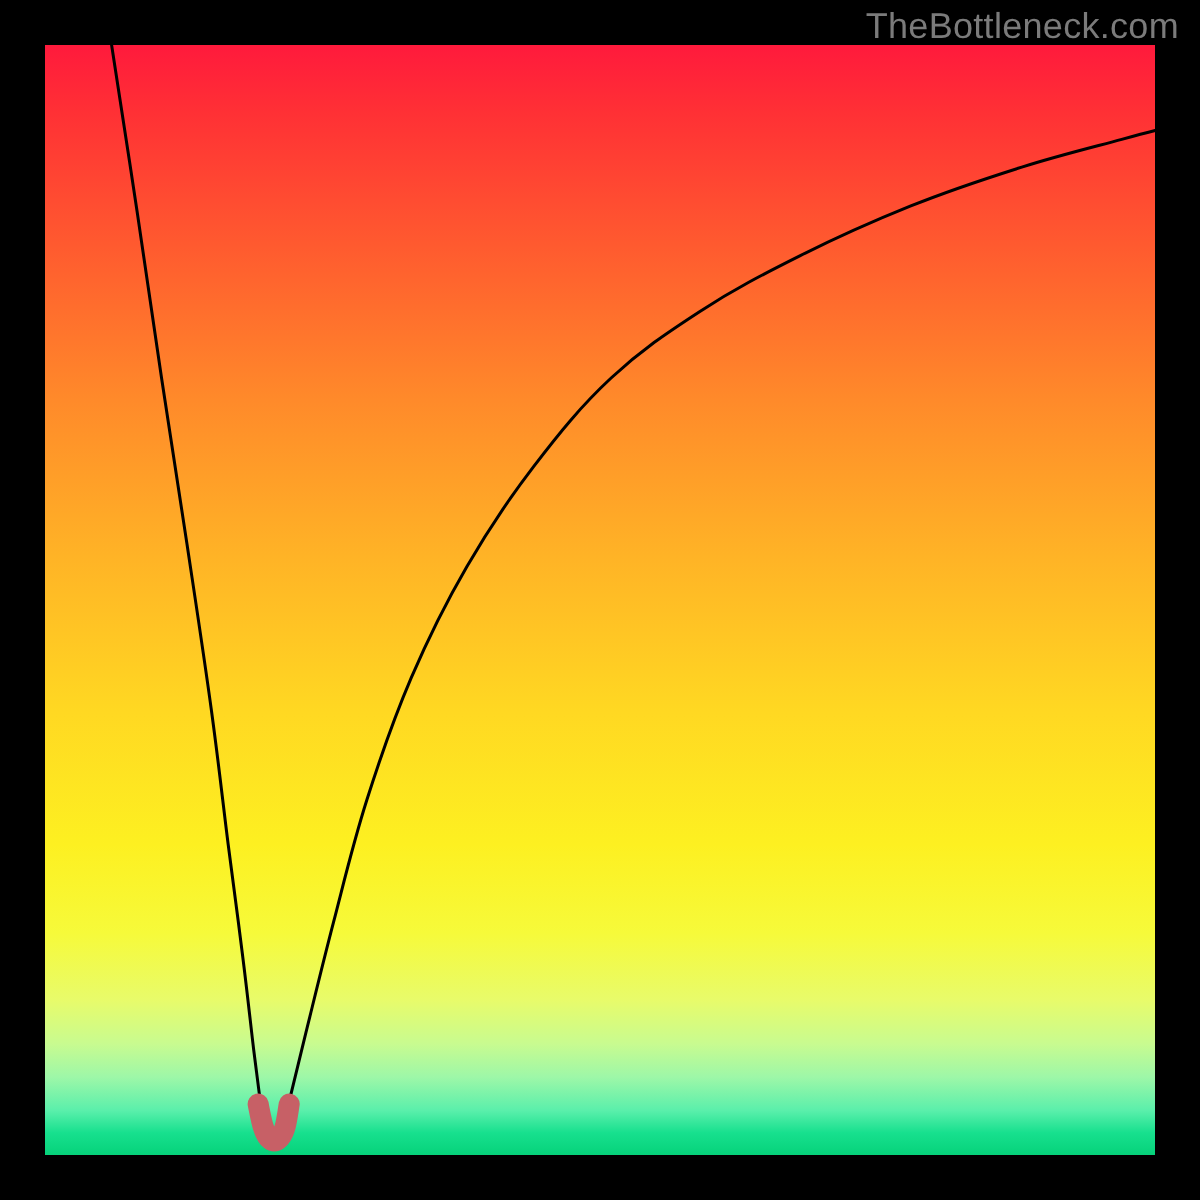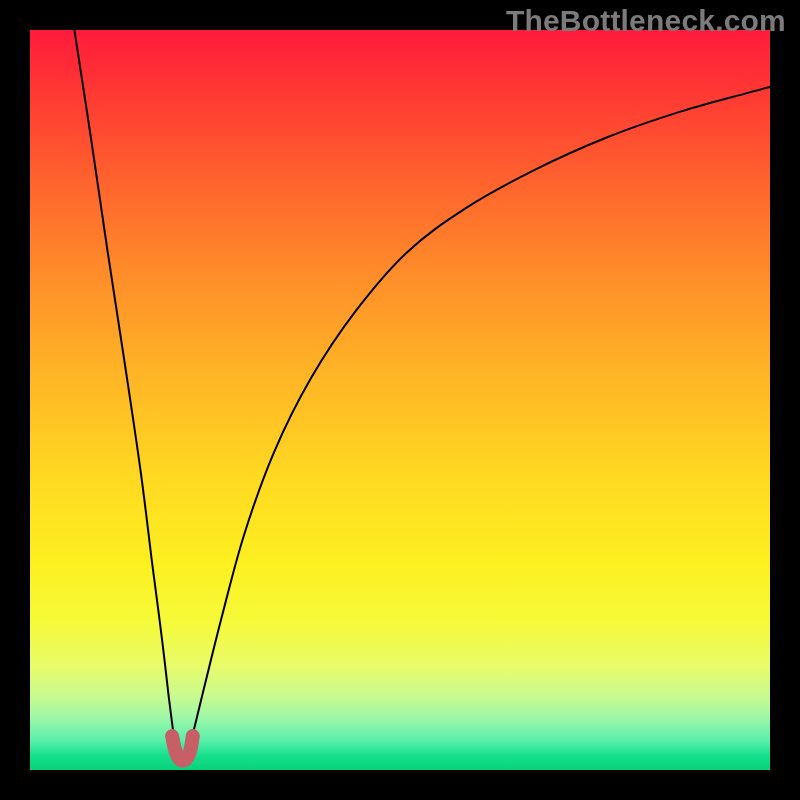--- a/index.html
+++ b/index.html
@@ -32,23 +32,23 @@
       #5aefab 96%,
       #17e08e 98%,
       #06d27a 100%
     );
   }
   .watermark {
     position: absolute;
     top: 4px;
     right: 14px;
     color: #7b7b7b;
-    font-size: 30px;
+    font-size: 24px;
     letter-spacing: 0.2px;
-    font-weight: 700;
+    font-weight: 400;
     z-index: 10;
     user-select: none;
   }
   svg.curves {
     position: absolute;
     left: 0;
     top: 0;
     width: 740px;
     height: 740px;
     overflow: visible;

